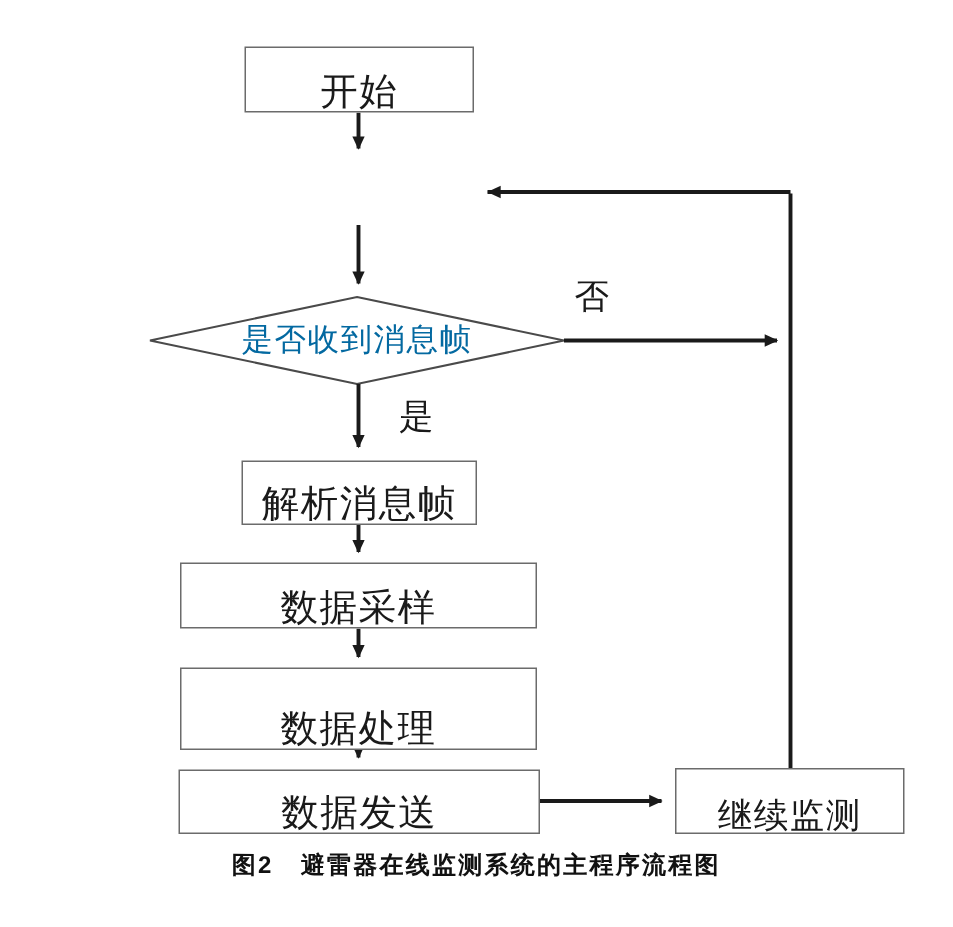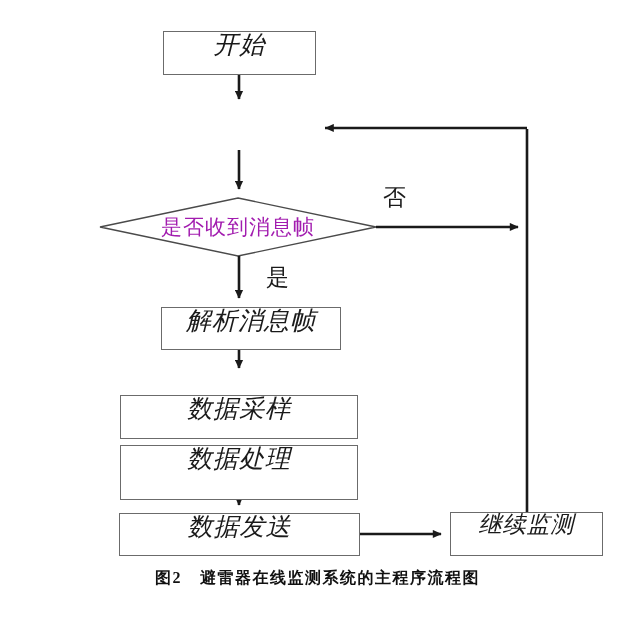--- a/index.html
+++ b/index.html
@@ -28,62 +28,60 @@
     width: 635px;
     height: 618px;
     display: block;
   }
   .node-box {
     position: absolute;
     box-sizing: border-box;
     border: 1px solid #6b6b6b;
     background: #ffffff;
     display: flex;
-    align-items: flex-start;
+    align-items: flex-end;
     justify-content: center;
     color: #1a1a1a;
     letter-spacing: 1px;
     font-weight: 400;
-    font-style: italic;
   }
   .node-text {
     display: block;
     line-height: 1;
     white-space: nowrap;
   }
   .edge-label {
     position: absolute;
     color: #1a1a1a;
     line-height: 1;
     white-space: nowrap;
     letter-spacing: 1px;
   }
   .diamond-text {
     position: absolute;
-    color: #a21caf;
+    color: #0369a1;
     line-height: 1;
     white-space: nowrap;
     letter-spacing: 1px;
     text-align: center;
   }
   #figure-caption {
     position: absolute;
     left: 0;
     top: 570px;
     width: 635px;
     text-align: center;
     color: #111111;
     font-weight: bold;
     letter-spacing: 1.5px;
     line-height: 1;
     white-space: nowrap;
   }
   #caption-number {
     margin-right: 18px;
-    font-family: Liberation Serif, serif;
   }
 </style>
 </head>
 <body>
 
 <div id="flow-root">
 
   <svg id="flow-svg" viewBox="0 0 635 618">
     <defs>
       <marker id="arrow-down" markerWidth="11" markerHeight="11" refX="4.5" refY="8.6" orient="0" markerUnits="userSpaceOnUse">
@@ -120,25 +118,25 @@
     <line x1="527" y1="128" x2="325" y2="128" stroke="#1a1a1a" stroke-width="2.6" marker-end="url(#arrow-left)"></line>
   </svg>
 
   <div class="node-box" style="left:163px; top:31px; width:153px; height:44px; font-size:25px;">
     <span class="node-text">开始</span>
   </div>
 
 
   <div class="diamond-text" style="left:100px; top:216px; width:276px; font-size:21px;">是否收到消息帧</div>
 
-  <div class="node-box" style="left:161px; top:307px; width:180px; height:43px; font-size:25px;">
+  <div class="node-box" style="left:161px; top:307px; width:157px; height:43px; font-size:25px;">
     <span class="node-text">解析消息帧</span>
   </div>
 
-  <div class="node-box" style="left:120px; top:375px; width:238px; height:44px; font-size:25px;margin-top:20px;">
+  <div class="node-box" style="left:120px; top:375px; width:238px; height:44px; font-size:25px;">
     <span class="node-text">数据采样</span>
   </div>
 
   <div class="node-box" style="left:120px; top:445px; width:238px; height:55px; font-size:25px;">
     <span class="node-text">数据处理</span>
   </div>
 
   <div class="node-box" style="left:450px; top:512px; width:153px; height:44px; font-size:23px;">
     <span class="node-text">继续监测</span>
   </div>

